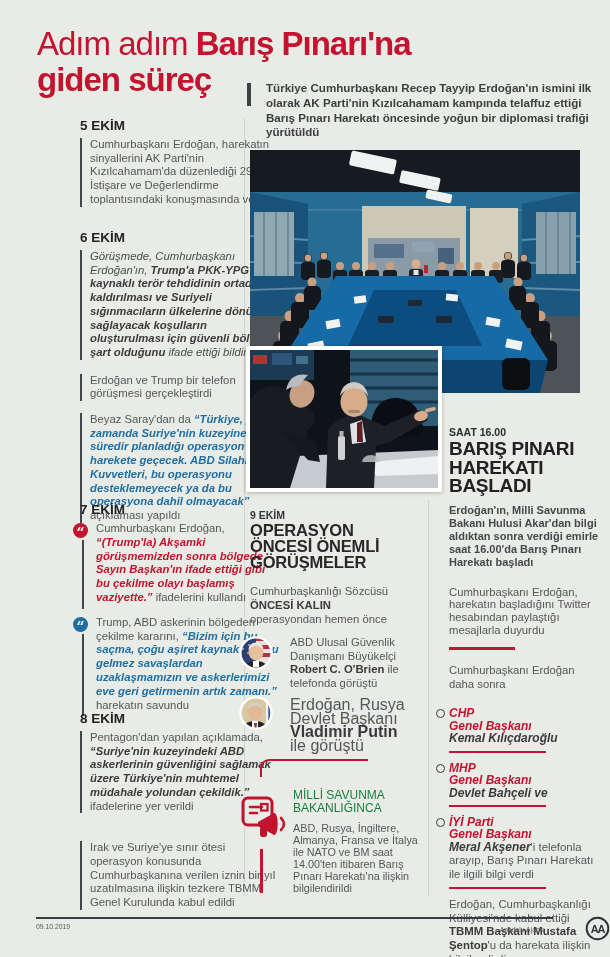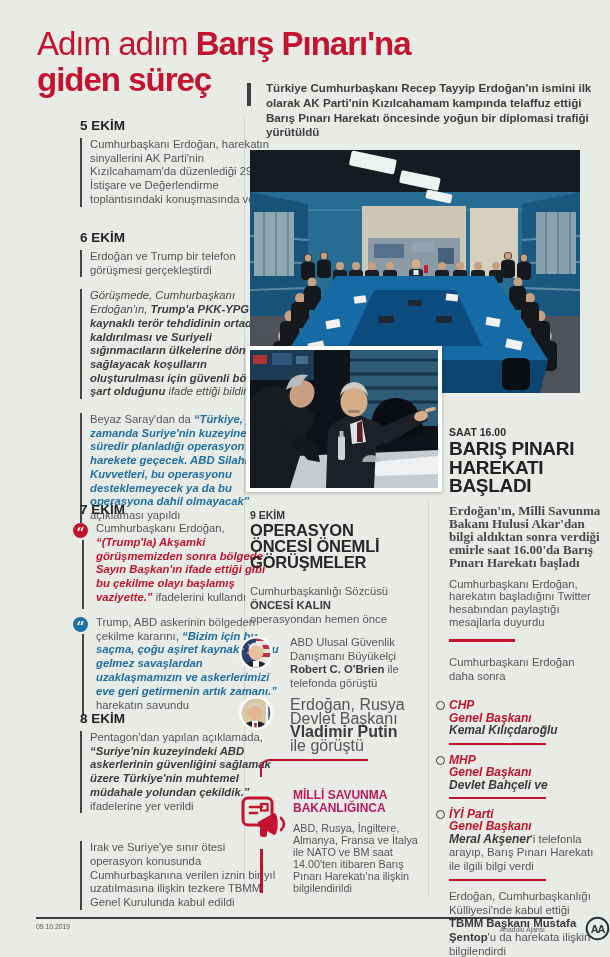--- a/index.html
+++ b/index.html
@@ -67,31 +67,31 @@
   .c-obrien{left:290px;top:636px;width:128px;font-size:11.3px;line-height:13.6px;color:var(--body);}
   .c-putin{left:290px;top:698px;width:128px;font-size:16px;line-height:13.6px;color:var(--body);}
 
   
   .defense{left:243px;top:757px;width:180px;height:142px;}
   .d-top{position:absolute;left:17px;top:2px;width:106px;height:16px;
     border-top:2.5px solid var(--red);border-left:2.5px solid var(--red);
     border-top-left-radius:9px;}
   .d-rule{position:absolute;left:17px;top:92px;width:2.5px;height:44px;background:var(--red);}
   .d-icon{position:absolute;left:-2px;top:38px;width:50px;height:50px;}
-  .d-head{position:absolute;left:50px;top:32px;font-size:12px;font-weight:700;
-    color:#be185d;line-height:13px;}
+  .d-head{position:absolute;left:50px;top:32px;font-size:12px;font-weight:400;
+    color:#15803d;line-height:13px;}
   .d-body{position:absolute;left:50px;top:66px;width:130px;font-size:10.8px;
     line-height:11.9px;color:var(--body);}
 
   
   .op-col{left:449px;top:426px;width:153px;}
   .r-saat{font-size:10.5px;font-weight:800;color:#2c2d30;margin:0 0 2px;}
   .r-head{font-size:19px;line-height:18.5px;font-weight:800;color:#222225;
     letter-spacing:-0.3px;margin:0 0 8px;}
-  .r-p1{font-size:13px;line-height:13.2px;font-weight:700;color:#47484c;margin:0 0 8px;font-family:Liberation Serif, serif;}
+  .r-p1{font-size:11px;line-height:13.2px;font-weight:700;color:#47484c;margin:0 0 16px;}
   .r-p2{font-size:11.3px;line-height:12.9px;color:var(--body);margin:0 0 10px;}
   .r-div{width:66px;height:3px;background:var(--red);margin:0 0 14px;}
   .r-p3{font-size:11.3px;line-height:13.5px;color:var(--body);margin:0 0 16px;}
   .party{position:relative;margin:0;}
   .p-bullet{position:absolute;left:-13px;top:2px;width:7px;height:7px;
     border:1.6px solid #3b3c3f;border-radius:50%;background:transparent;}
   .p-party,.p-role{font-size:12px;font-style:italic;font-weight:700;color:var(--red);line-height:12.6px;}
   .p-name{font-size:12px;font-style:italic;font-weight:800;color:#3a3a3d;line-height:12.6px;}
   .p-detail{font-size:11.4px;line-height:13.4px;color:var(--body);}
   .p-line{width:97px;height:1.6px;background:var(--red);margin:6px 0 9px;}
@@ -119,22 +119,22 @@
   <div class="abs intro-bar"></div>
   <p class="abs intro">Türkiye Cumhurbaşkanı Recep Tayyip Erdoğan'ın ismini ilk olarak AK Parti'nin Kızılcahamam kampında telaffuz ettiği Barış Pınarı Harekatı öncesinde yoğun bir diplomasi trafiği yürütüldü</p>
 
   <section class="tl-sec sec5">
     <h2 class="tl-head">5 EKİM</h2>
     <div class="tl-block">Cumhurbaşkanı Erdoğan, harekatın sinyallerini AK Parti'nin Kızılcahamam'da düzenlediği 29. İstişare ve Değerlendirme toplantısındaki konuşmasında verdi</div>
   </section>
 
   <section class="tl-sec sec6">
     <h2 class="tl-head">6 EKİM</h2>
+    <div class="tl-block" style="margin-bottom:14px;"><span class="rn-i">Görüşmede, Cumhurbaşkanı Erdoğan'ın, </span><span class="rn-bi">Trump'a PKK-YPG kaynaklı terör tehdidinin ortadan kaldırılması ve Suriyeli sığınmacıların ülkelerine dönüşünü sağlayacak koşulların oluşturulması için güvenli bölgenin şart olduğunu</span><span class="rn-i"> ifade ettiği bildirildi</span></div>
     <div class="tl-block" style="margin-bottom:12px;">Erdoğan ve Trump bir telefon görüşmesi gerçekleştirdi</div>
-    <div class="tl-block" style="margin-bottom:14px;"><span class="rn-i">Görüşmede, Cumhurbaşkanı Erdoğan'ın, </span><span class="rn-bi">Trump'a PKK-YPG kaynaklı terör tehdidinin ortadan kaldırılması ve Suriyeli sığınmacıların ülkelerine dönüşünü sağlayacak koşulların oluşturulması için güvenli bölgenin şart olduğunu</span><span class="rn-i"> ifade ettiği bildirildi</span></div>
     <div class="tl-block"><span class="rn-r">Beyaz Saray'dan da </span><span class="rn-blue">“Türkiye, yakın zamanda Suriye'nin kuzeyine uzun süredir planladığı operasyon için harekete geçecek. ABD Silahlı Kuvvetleri, bu operasyonu desteklemeyecek ya da bu operasyona dahil olmayacak”</span><span class="rn-r"> açıklaması yapıldı</span></div>
   </section>
 
   <section class="tl-sec sec7">
     <h2 class="tl-head">7 EKİM</h2>
     <div class="quote-block">
       <span class="q-icon q-red">“</span>
       <span class="q-rule"></span>
       <div><span class="rn-r">Cumhurbaşkanı Erdoğan, </span><span class="rn-red">“(Trump'la) Akşamki görüşmemizden sonra bölgede Sayın Başkan'ın ifade ettiği gibi bu çekilme olayı başlamış vaziyette.”</span><span class="rn-r"> ifadelerini kullandı</span></div>
     </div>

